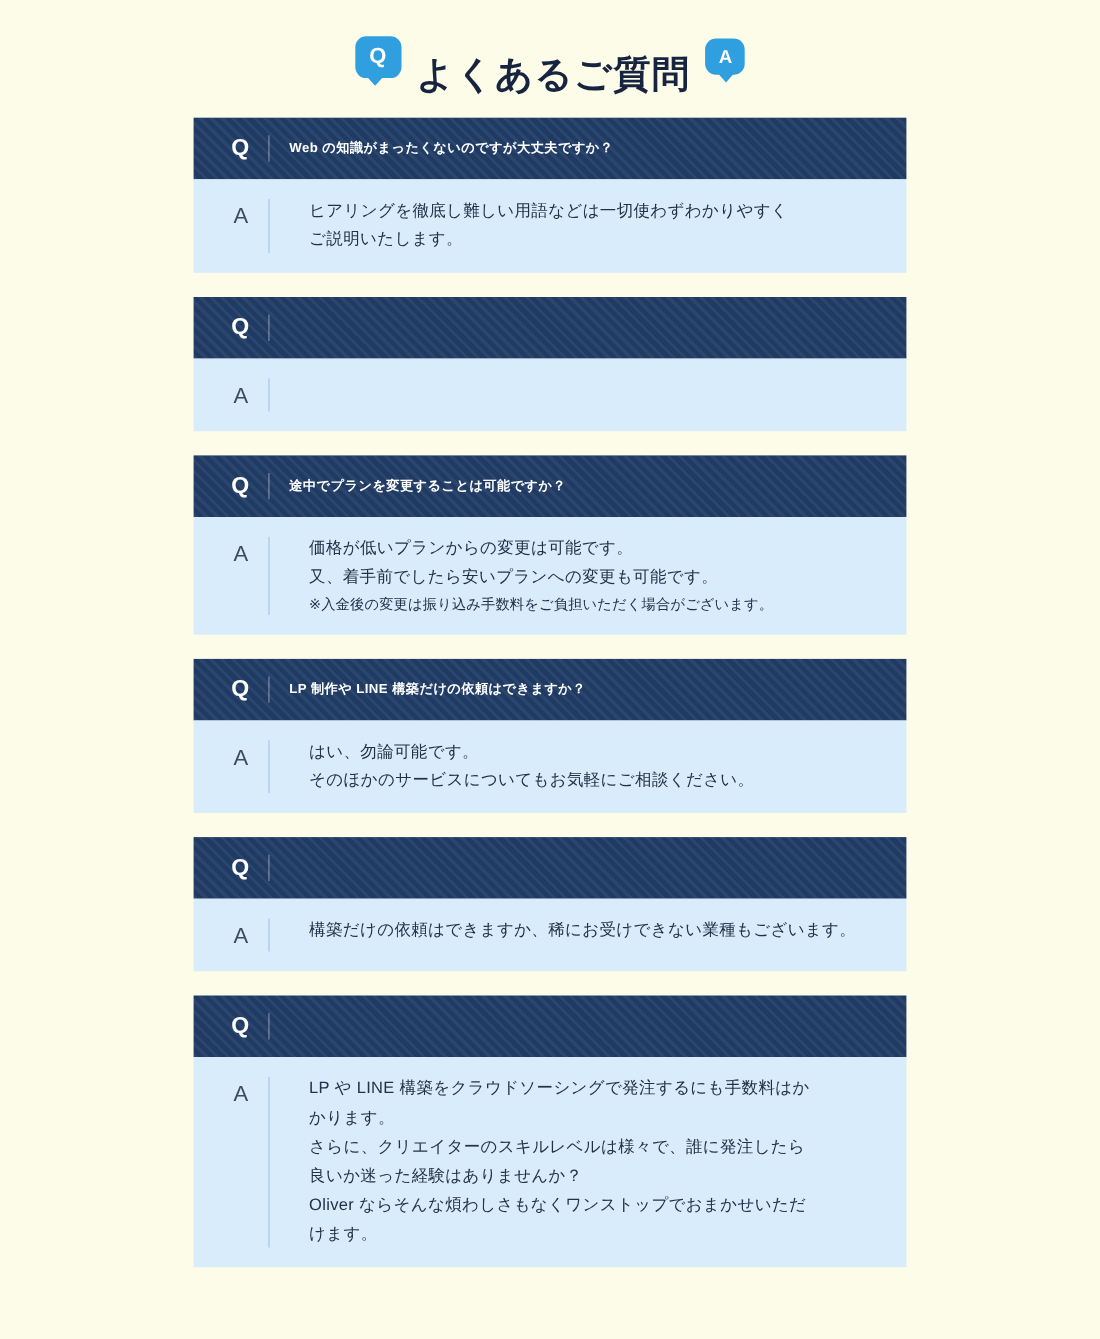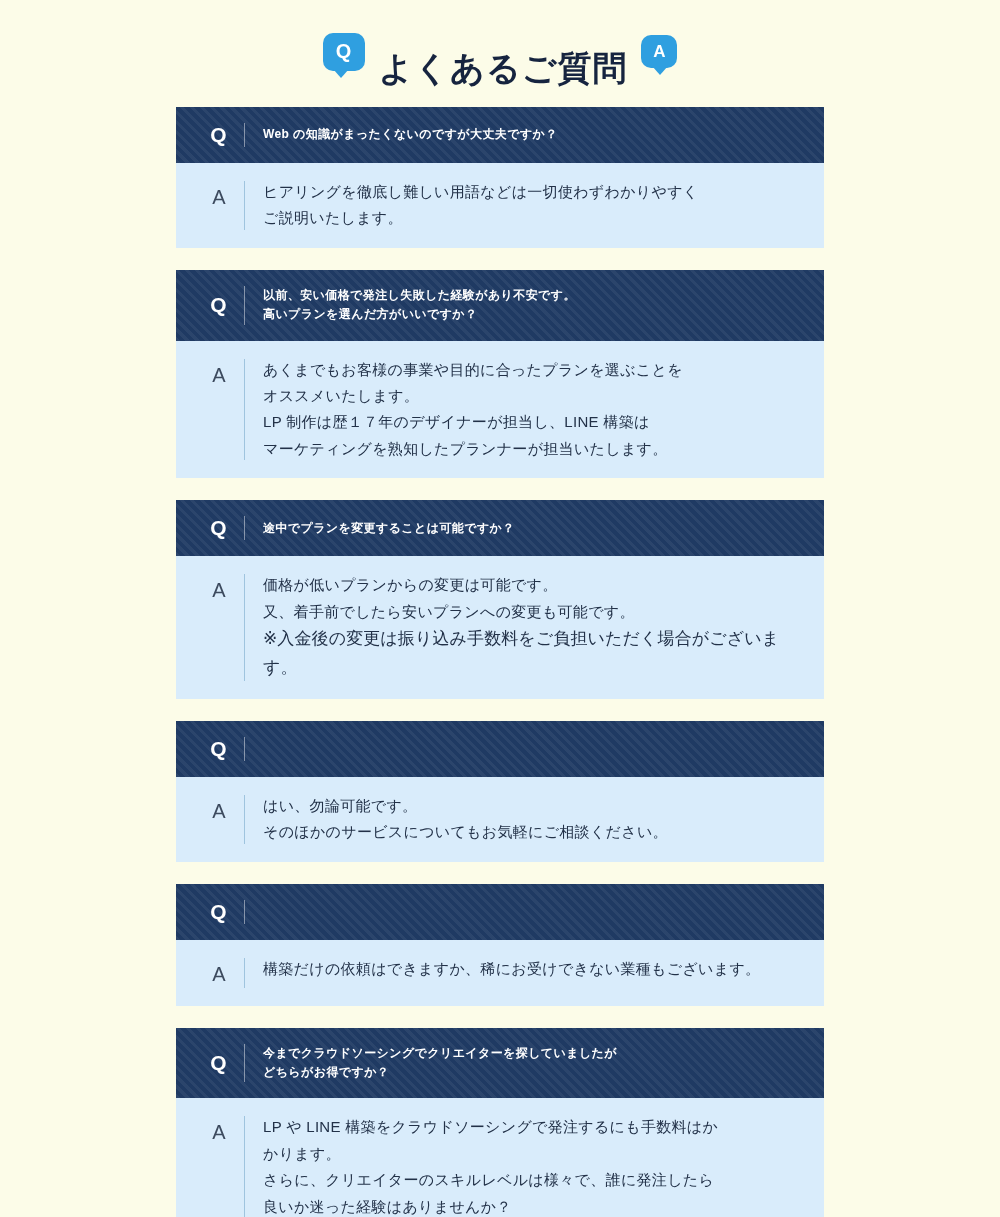--- a/index.html
+++ b/index.html
@@ -142,24 +142,25 @@
     align-self: stretch;
     background: #9fc4de;
     margin: 2px 18px 2px 2px;
     flex: none;
   }
   .a-body {
     font-size: 15px;
     line-height: 1.76;
     color: #223148;
     letter-spacing: 0.3px;
+    margin-left: 18px;
   }
   .a-body .note {
     display: block;
-    font-size: 17px;
+    font-size: 13px;
     line-height: 1.7;
     color: #223148;
     letter-spacing: 0.1px;
   }
 </style>
 </head>
 <body>
 
 <div class="page">
 
@@ -179,44 +180,43 @@
         <div class="a-row">
           <div class="a-mark">A</div>
           <div class="a-sep"></div>
           <div class="a-body">ヒアリングを徹底し難しい用語などは一切使わずわかりやすく<br>ご説明いたします。</div>
         </div>
       </div>
       <div class="faq-item">
         <div class="q-row">
           <div class="q-mark">Q</div>
           <div class="q-sep"></div>
-          <div class="q-text">以前、安い価格で発注し失敗した経験があり不安です。<br>高いプランを選んだ方がいいですか？</div>
-        </div>
-        <div class="a-row">
-          <div class="a-mark">A</div>
-          <div class="a-sep"></div>
-          <div class="a-body">あくまでもお客様の事業や目的に合ったプランを選ぶことを<br>オススメいたします。<br>LP 制作は歴１７年のデザイナーが担当し、LINE 構築は<br>マーケティングを熟知したプランナーが担当いたします。</div>
+        </div>
+        <div class="a-row">
+          <div class="a-mark">A</div>
+          <div class="a-sep"></div>
         </div>
       </div>
       <div class="faq-item">
         <div class="q-row">
           <div class="q-mark">Q</div>
           <div class="q-sep"></div>
           <div class="q-text">途中でプランを変更することは可能ですか？</div>
         </div>
         <div class="a-row">
           <div class="a-mark">A</div>
           <div class="a-sep"></div>
           <div class="a-body">価格が低いプランからの変更は可能です。<br>又、着手前でしたら安いプランへの変更も可能です。<span class="note">※入金後の変更は振り込み手数料をご負担いただく場合がございます。</span></div>
         </div>
       </div>
       <div class="faq-item">
         <div class="q-row">
           <div class="q-mark">Q</div>
           <div class="q-sep"></div>
+          <div class="q-text">LP 制作や LINE 構築だけの依頼はできますか？</div>
         </div>
         <div class="a-row">
           <div class="a-mark">A</div>
           <div class="a-sep"></div>
           <div class="a-body">はい、勿論可能です。<br>そのほかのサービスについてもお気軽にご相談ください。</div>
         </div>
       </div>
       <div class="faq-item">
         <div class="q-row">
           <div class="q-mark">Q</div>
@@ -225,21 +225,20 @@
         <div class="a-row">
           <div class="a-mark">A</div>
           <div class="a-sep"></div>
           <div class="a-body">構築だけの依頼はできますか、稀にお受けできない業種もございます。</div>
         </div>
       </div>
       <div class="faq-item">
         <div class="q-row">
           <div class="q-mark">Q</div>
           <div class="q-sep"></div>
-          <div class="q-text">今までクラウドソーシングでクリエイターを探していましたが<br>どちらがお得ですか？</div>
         </div>
         <div class="a-row">
           <div class="a-mark">A</div>
           <div class="a-sep"></div>
           <div class="a-body">LP や LINE 構築をクラウドソーシングで発注するにも手数料はか<br>かります。<br>さらに、クリエイターのスキルレベルは様々で、誰に発注したら<br>良いか迷った経験はありませんか？<br>Oliver ならそんな煩わしさもなくワンストップでおまかせいただ<br>けます。</div>
         </div>
       </div>
     </div>
 
 </div>

